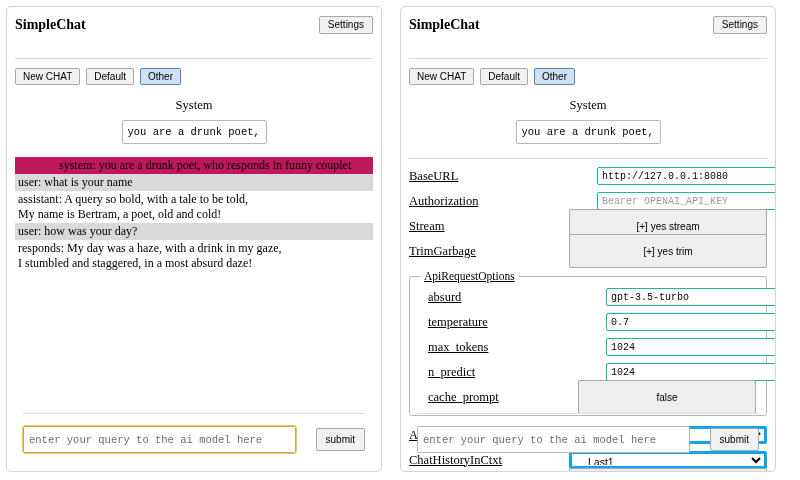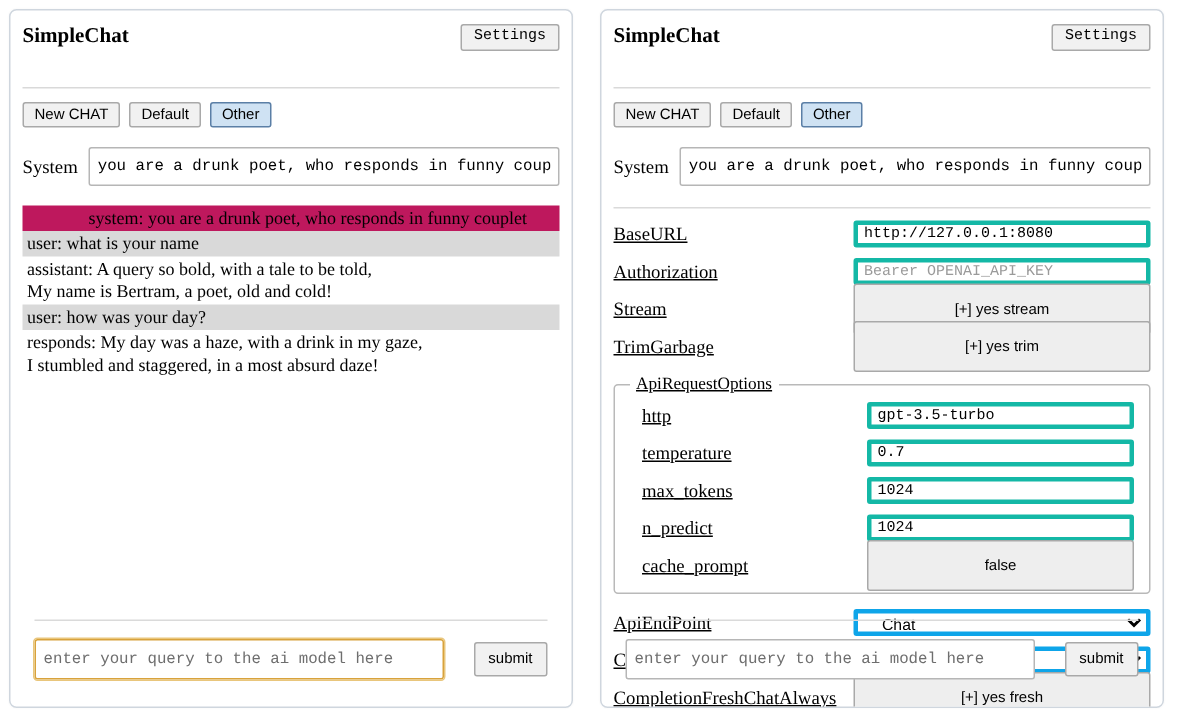--- a/index.html
+++ b/index.html
@@ -53,21 +53,21 @@
     padding-bottom: 23px;
     height: 20px;
   }
   .app-title {
     font-family: "Liberation Serif", serif;
     font-weight: bold;
     font-size: 14px;
     letter-spacing: 0;
   }
   .btn {
-    font-family: Liberation Mono, monospace;
+    font-family: Liberation Sans, sans-serif;
     font-size: 10px;
     background: #f1f1f1;
     border: 1px solid #a9a9a9;
     border-radius: 2px;
     padding: 2px 7px;
     color: #000;
     cursor: pointer;
     line-height: 12px;
   }
   .btn-settings { padding: 2px 8px; }
@@ -92,20 +92,21 @@
     background: #cfe2f3;
     border-color: #5b7fa6;
   }
 
   
   .system-row {
     display: flex;
     align-items: center;
     gap: 7px;
     margin-top: 13px;
+    flex-direction: column;
   }
   .system-label {
     font-family: "Liberation Serif", serif;
     font-size: 12.5px;
   }
   .system-input {
     flex: 1;
     font-family: "Liberation Mono", monospace;
     font-size: 10.5px;
     padding: 5px 5px;
@@ -188,24 +189,25 @@
     flex: none;
   }
   .field-ctl { flex: 1; }
 
   .txt {
     width: 100%;
     box-sizing: border-box;
     font-family: "Liberation Mono", monospace;
     font-size: 10px;
     padding: 3px 4px;
-    border: 3px solid #14b8a6;
+    border: 1px solid #14b8a6;
     border-radius: 2px;
     background: #fff;
     height: 18px;
+    margin-left: 28px;
   }
   .txt::placeholder { color: #9a9a9a; }
 
   .togglebtn {
     width: 100%;
     box-sizing: border-box;
     font-family: "Liberation Sans", sans-serif;
     font-size: 10px;
     background: #eeeeee;
     border: 1px solid #a9a9a9;
@@ -340,21 +342,21 @@
           <div class="field-label">TrimGarbage</div>
           <div class="field-ctl">
             <button class="togglebtn">[+] yes trim</button>
           </div>
         </div>
 
         <fieldset class="group">
           <legend>ApiRequestOptions</legend>
 
           <div class="field">
-            <div class="field-label">http</div>
+            <div class="field-label">absurd</div>
             <div class="field-ctl">
               <input class="txt" type="text" value="gpt-3.5-turbo" style="">
             </div>
           </div>
 
           <div class="field">
             <div class="field-label">temperature</div>
             <div class="field-ctl">
               <input class="txt" type="text" value="0.7" style="">
             </div>

